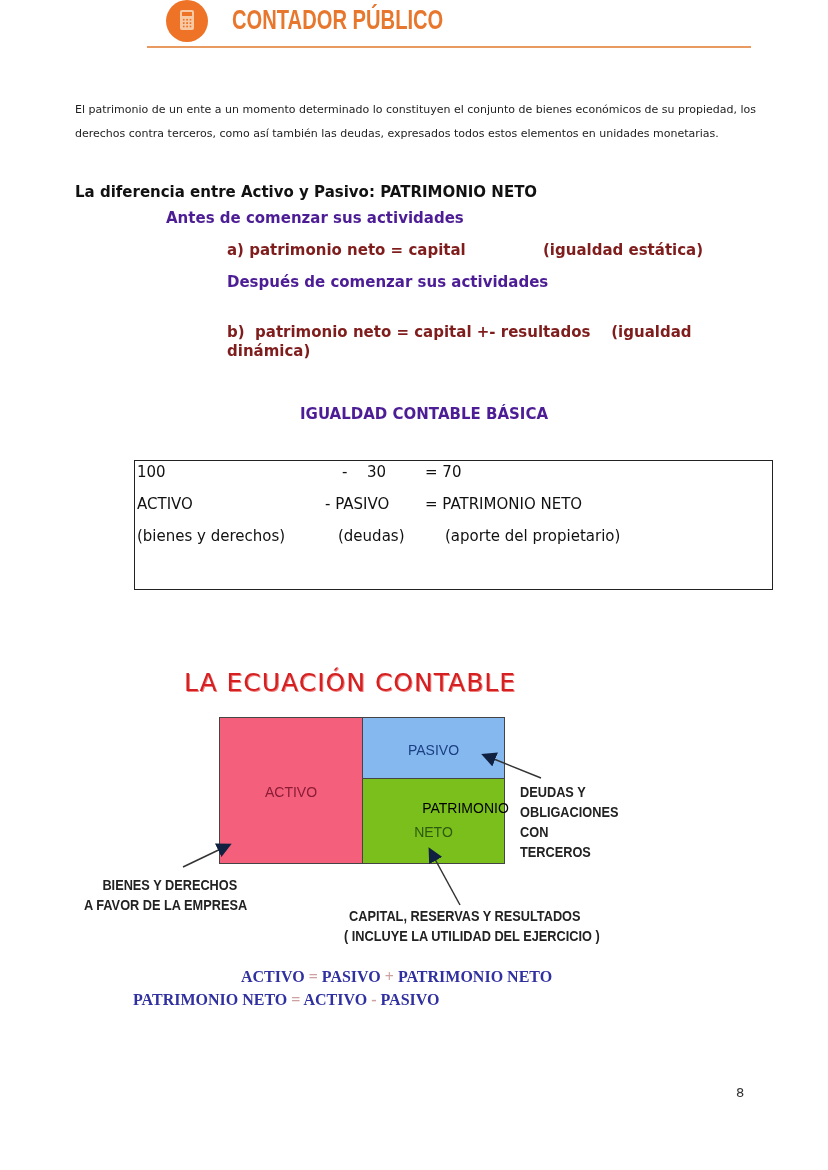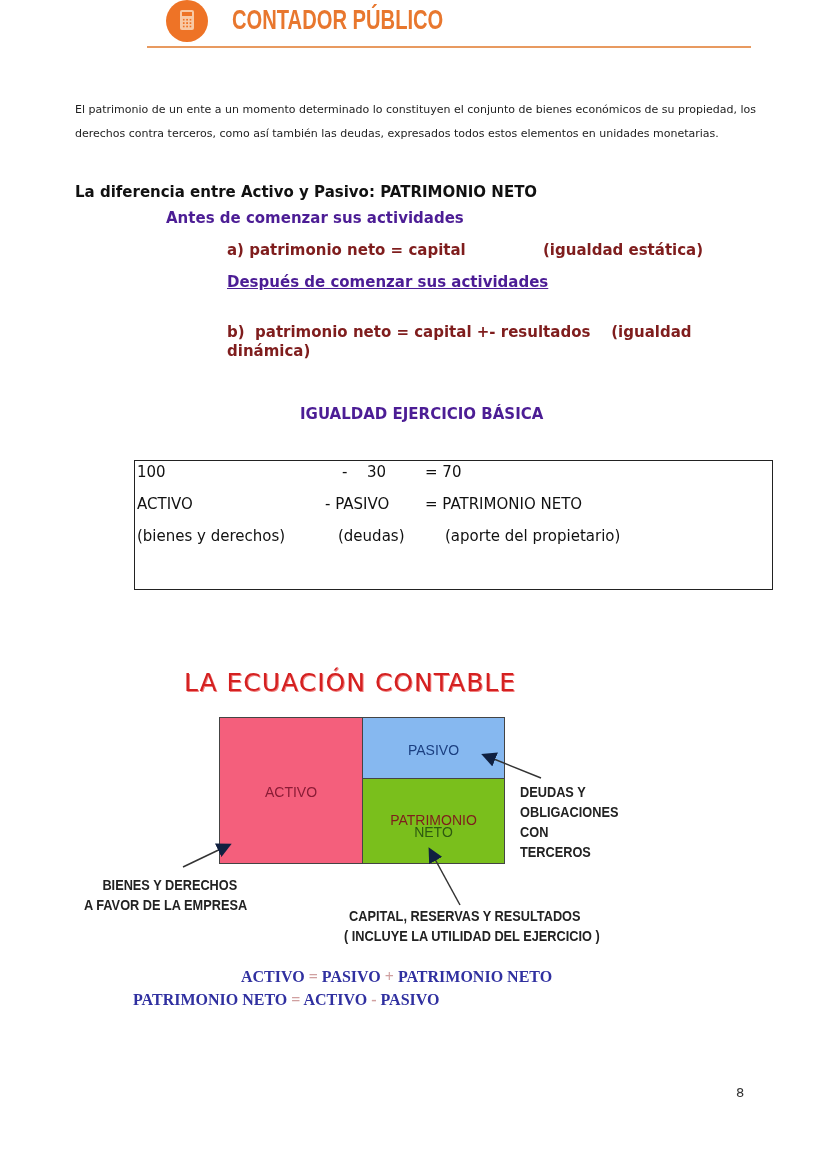--- a/index.html
+++ b/index.html
@@ -35,24 +35,24 @@
 <div class="abs hdr-calc"></div>
 <div class="abs hdr-title">CONTADOR PÚBLICO</div>
 <div class="abs hdr-rule"></div>
 
 <div class="abs para">El patrimonio de un ente a un momento determinado lo constituyen el conjunto de bienes económicos de su propiedad, los derechos contra terceros, como así también las deudas, expresados todos estos elementos en unidades monetarias.</div>
 
 <div class="abs h-bold">La diferencia entre Activo y Pasivo: PATRIMONIO NETO</div>
 <div class="abs green" style="left:166px; top:209px;">Antes de comenzar sus actividades</div>
 <div class="abs blk" style="left:227px; top:241px;">a) patrimonio neto = capital</div>
 <div class="abs blk" style="left:543px; top:241px;">(igualdad estática)</div>
-<div class="abs green" style="left:227px; top:273px;text-decoration:underline;">Después  de comenzar sus actividades</div>
+<div class="abs green" style="left:227px; top:273px;">Después  de comenzar sus actividades</div>
 <div class="abs blk" style="left:227px; top:323px; white-space:pre;">b)  patrimonio neto = capital +- resultados    (igualdad</div>
 <div class="abs blk" style="left:227px; top:342px;">dinámica)</div>
-<div class="abs green" style="left:300px; top:405px;">IGUALDAD EJERCICIO BÁSICA</div>
+<div class="abs green" style="left:300px; top:405px;">IGUALDAD CONTABLE BÁSICA</div>
 
 <div class="abs box">
   <span class="r" style="left:2px; top:2px;">100</span>
   <span class="r" style="left:207px; top:2px;">-</span>
   <span class="r" style="left:232px; top:2px;">30</span>
   <span class="r" style="left:290px; top:2px;">= 70</span>
 
   <span class="r" style="left:2px; top:34px;">ACTIVO</span>
   <span class="r" style="left:190px; top:34px;">- PASIVO</span>
   <span class="r" style="left:290px; top:34px;">= PATRIMONIO NETO</span>
@@ -64,21 +64,21 @@
 
 <div class="abs fig-title">LA ECUACIÓN CONTABLE</div>
 
 <div class="abs activo-box">
   <span class="lbl-in" style="left:0; width:100%; top:66px; color:#8a1c36;">ACTIVO</span>
 </div>
 <div class="abs pasivo-box">
   <span class="lbl-in" style="left:0; width:100%; top:24px; color:#1b3f80;">PASIVO</span>
 </div>
 <div class="abs pn-box">
-  <span class="lbl-in" style="left:0; width:100%; top:33px; color:#7f1d1d;">PATRIMONIO</span>
+  <span class="lbl-in" style="left:0; width:100%; top:21px; color:#000000;padding-left:32px;">PATRIMONIO</span>
   <span class="lbl-in" style="left:0; width:100%; top:45px; color:#2e5a10;">NETO</span>
 </div>
 
 <svg class="abs" style="left:0; top:0;" width="828" height="1170">
   <defs>
     <marker id="ah" markerWidth="10" markerHeight="10" refX="8" refY="5" orient="auto">
       <path d="M0,0 L10,5 L0,10 z" fill="#102040"></path>
     </marker>
   </defs>
   <line x1="541" y1="778" x2="484" y2="755" stroke="#333" stroke-width="1.5" marker-end="url(#ah)"></line>

